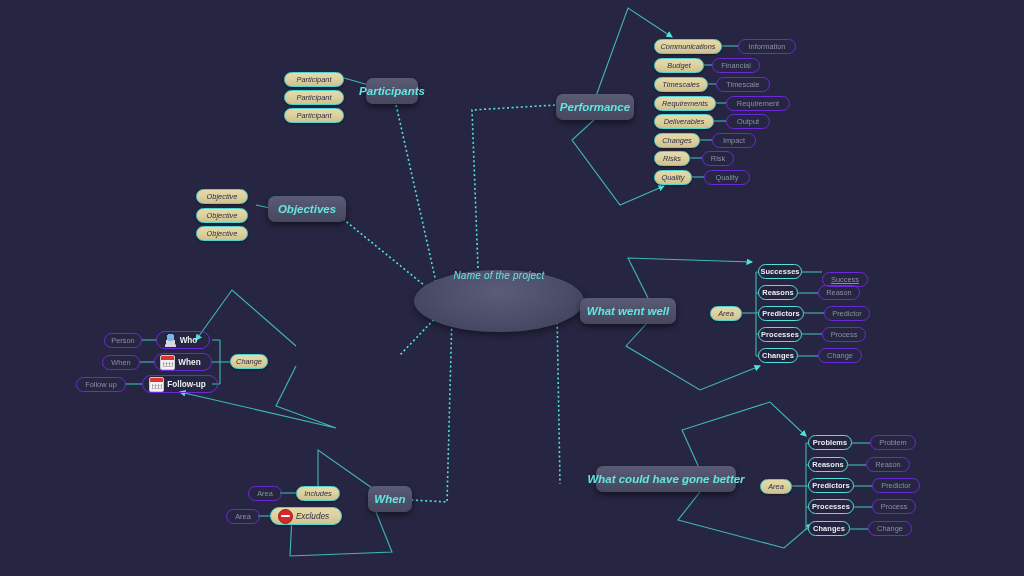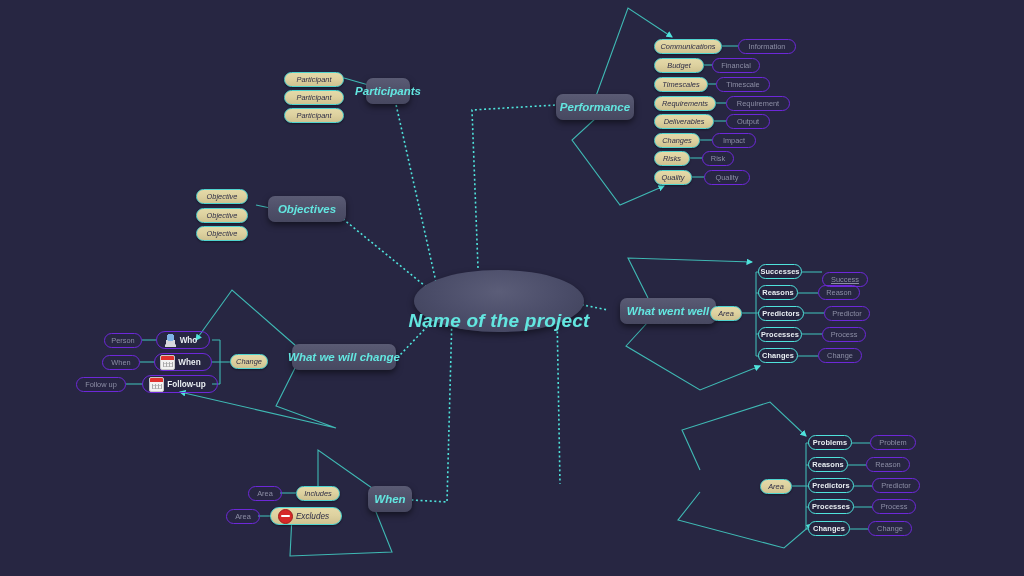--- a/index.html
+++ b/index.html
@@ -13,22 +13,22 @@
   #canvas{position:absolute;inset:0;width:1024px;height:576px;}
   svg.links{position:absolute;left:0;top:0;width:1024px;height:576px;pointer-events:none;}
 
   
   .center-node{
     position:absolute;
     width:170px;height:62px;
     border-radius:50%;
     background:radial-gradient(ellipse at 50% 35%, #5b5d78 0%, #4a4c68 55%, #3e4059 100%);
     box-shadow:0 3px 7px rgba(0,0,0,.45);
-    display:flex;align-items:flex-end;justify-content:center;
-    color:#63e6e0;font-style:italic;font-weight:bold;font-size:19px;
+    display:flex;align-items:flex-start;justify-content:center;
+    color:#63e6e0;font-style:italic;font-weight:normal;font-size:10px;
     letter-spacing:.2px;white-space:nowrap;
   }
 
   
   .topic{
     position:absolute;
     background:linear-gradient(180deg,#5a5b74 0%,#4e4f68 55%,#474860 100%);
     border-radius:7px;
     box-shadow:0 3px 6px rgba(0,0,0,.5);
     color:#63e6e0;
@@ -206,40 +206,40 @@
     <g stroke="#3fb9b4" stroke-width="1.1" fill="none">
       <path d="M280,493 L296,493"></path>
       <path d="M258,516 L272,516"></path>
     </g>
   </svg>
 
   <div class="center-node" style="left:414px;top:270px;">
     <span>Name of the project</span>
   </div>
 
-  <div class="topic" style="left:366px;top:78px;width:44px;">
+  <div class="topic" style="left:366px;top:78px;width:52px;">
     <span>Participants</span>
   </div>
 
   <div class="topic" style="left:268px;top:196px;width:78px;">
     <span>Objectives</span>
   </div>
 
   <div class="topic" style="left:556px;top:94px;width:78px;">
     <span>Performance</span>
   </div>
 
-  <div class="topic" style="left:620px;top:298px;width:96px;">
+  <div class="topic" style="left:580px;top:298px;width:96px;">
     <span>What went well</span>
   </div>
 
-
-  <div class="topic" style="left:292px;top:344px;width:104px;">
-    <span>What we will change</span>
-  </div>
+  <div class="topic wide" style="left:596px;top:466px;width:140px;">
+    <span>What could have gone better</span>
+  </div>
+
 
   <div class="topic" style="left:368px;top:486px;width:44px;">
     <span>When</span>
   </div>
 
   <div class="pill tan" style="left:284px;top:72px;width:60px;">
     <span class="lbl">Participant</span>
   </div>
   <div class="pill tan" style="left:284px;top:90px;width:60px;">
     <span class="lbl">Participant</span>

